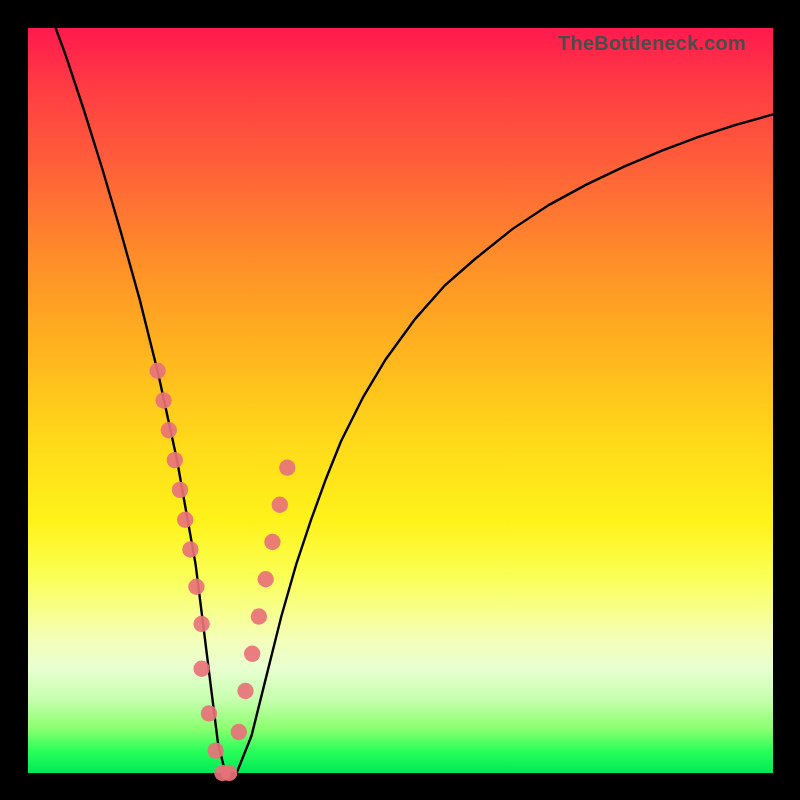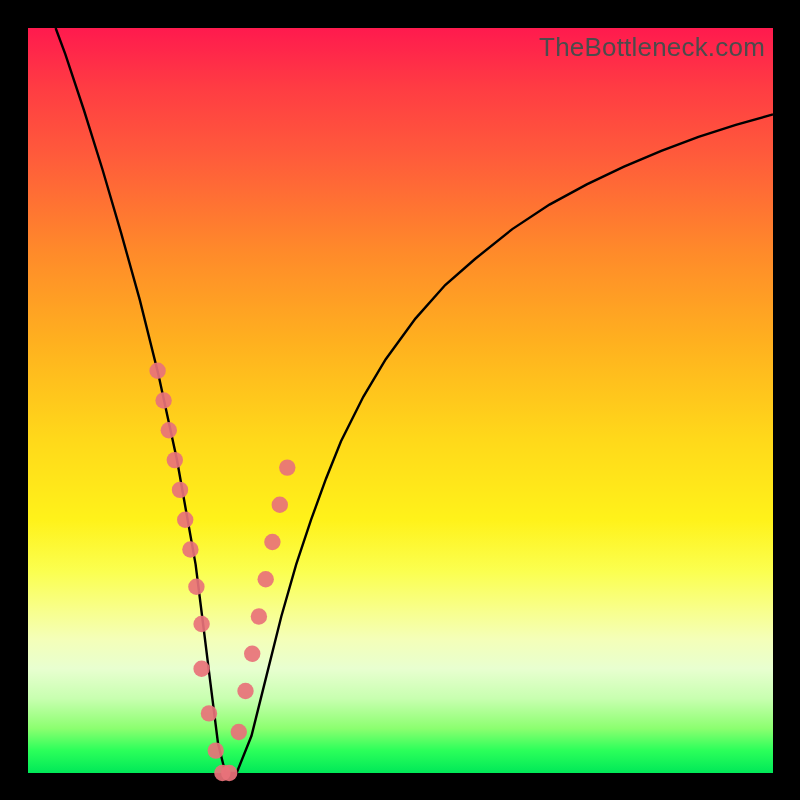--- a/index.html
+++ b/index.html
@@ -38,24 +38,24 @@
       #e8ffd0 86%,
       #c8ffb0 90%,
       #8cff70 94%,
       #2bff5a 97%,
       #00e858 100%
     );
   }
   .watermark {
     position: absolute;
     top: 4px;
-    right: 8px;
+    right: 27px;
     color: #4c4c4c;
-    font-size: 26px;
-    font-weight: 400;
+    font-size: 20px;
+    font-weight: 700;
     letter-spacing: 0.2px;
     pointer-events: none;
     user-select: none;
   }
   svg.curve {
     position: absolute;
     left: 0;
     top: 0;
     width: 100%;
     height: 100%;

